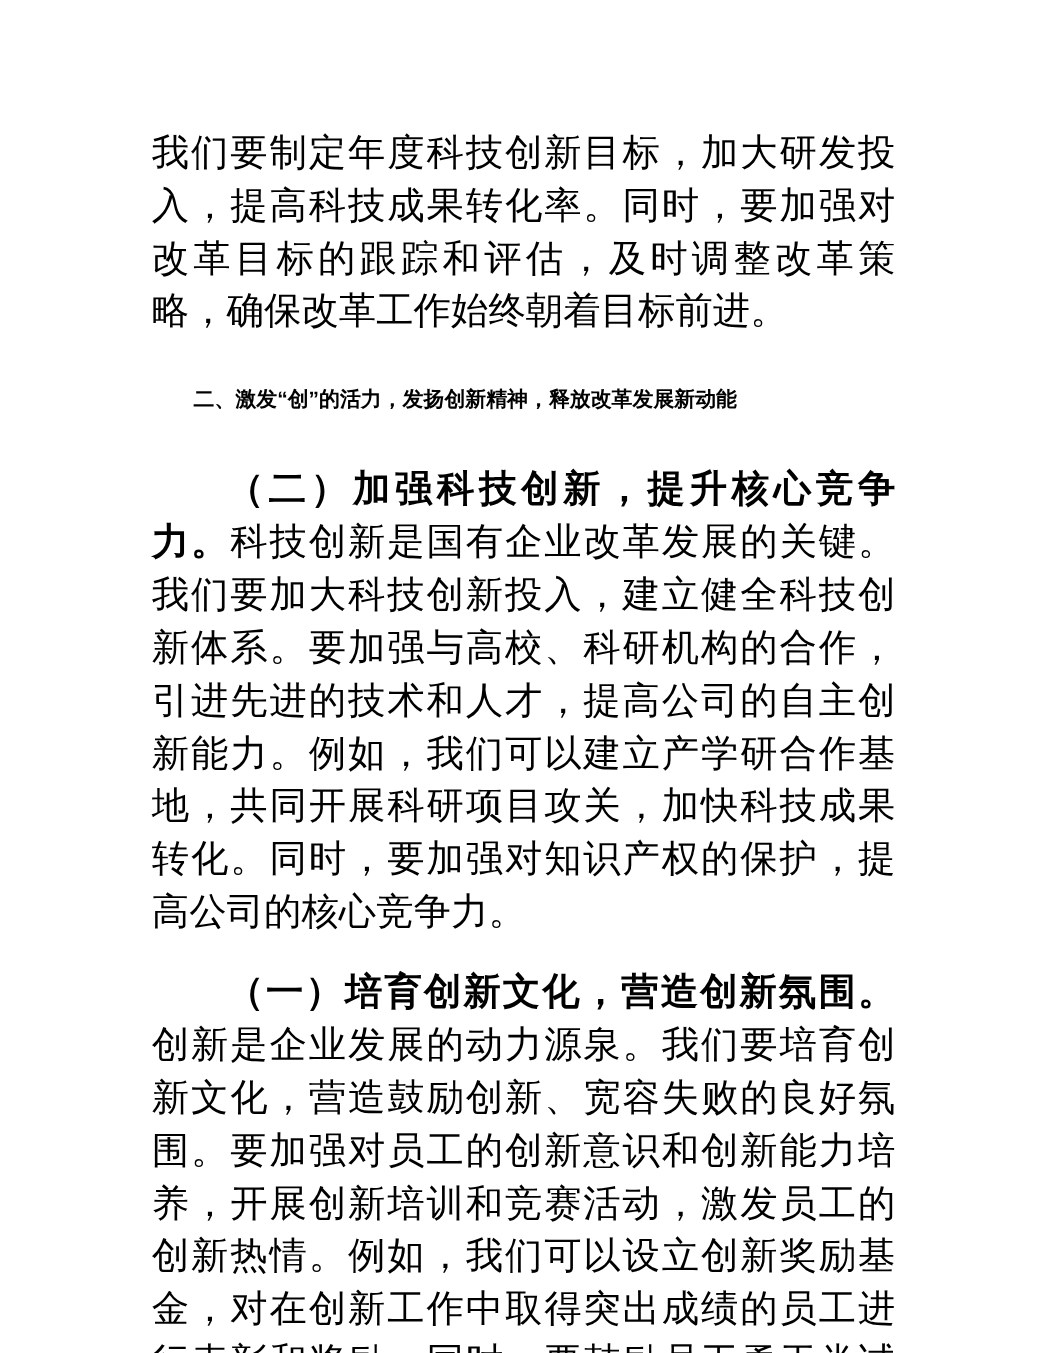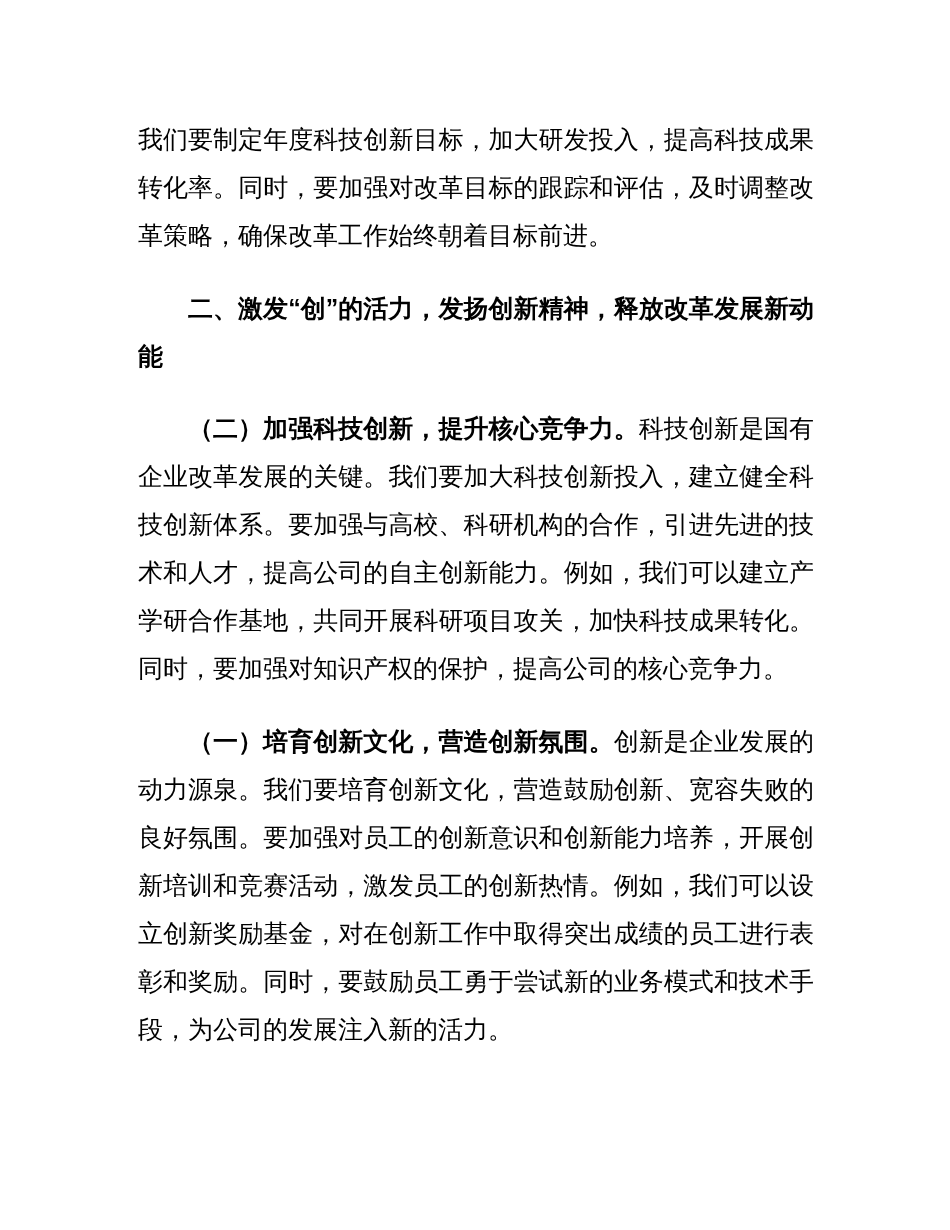--- a/index.html
+++ b/index.html
@@ -12,35 +12,35 @@
     width: 950px;
     height: 1230px;
     box-sizing: border-box;
     background: #ffffff;
     padding: 116px 136px 0 138px;
     overflow: hidden;
   }
   .para {
     margin: 0 0 24px 0;
     font-family: "Liberation Serif", serif;
-    font-size: 25px;
+    font-size: 34px;
     line-height: 48px;
     color: #000000;
     text-align: justify;
     text-justify: inter-ideograph;
     letter-spacing: 0;
   }
   .para.no-indent { text-indent: 0; }
   .para.indent { text-indent: 2em; }
   .heading {
     margin: 0 0 24px 0;
     font-family: "Liberation Sans", sans-serif;
     font-weight: 700;
-    font-size: 25px;
-    line-height: 48px;
+    font-size: 19px;
+    line-height: 64px;
     color: #000000;
     text-align: justify;
     text-justify: inter-ideograph;
     text-indent: 2em;
   }
   .lead {
     font-family: "Liberation Sans", sans-serif;
     font-weight: 700;
   }
 </style>

